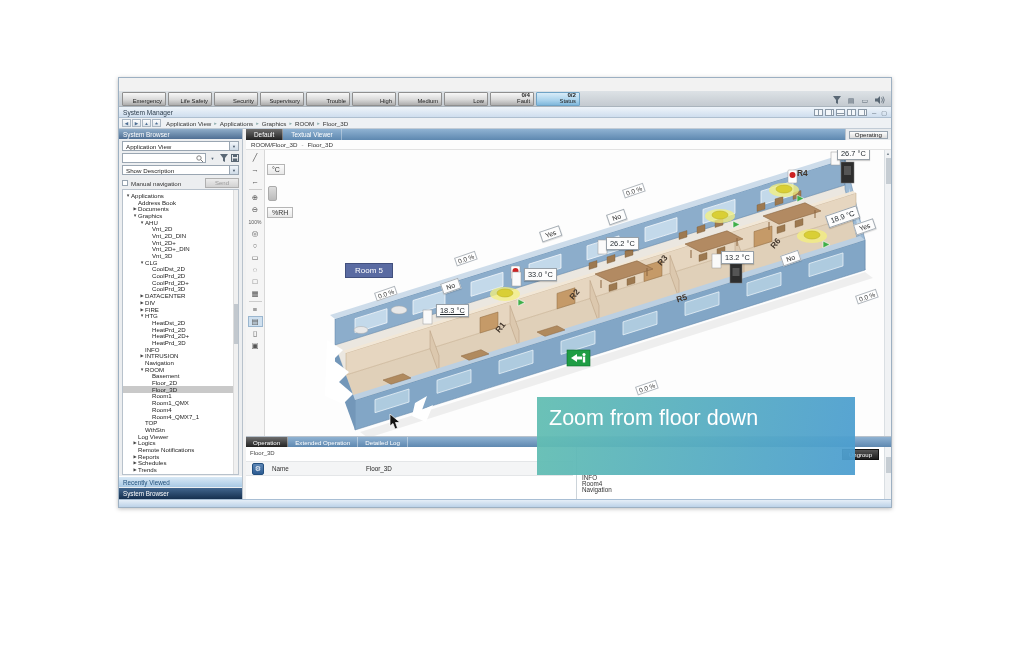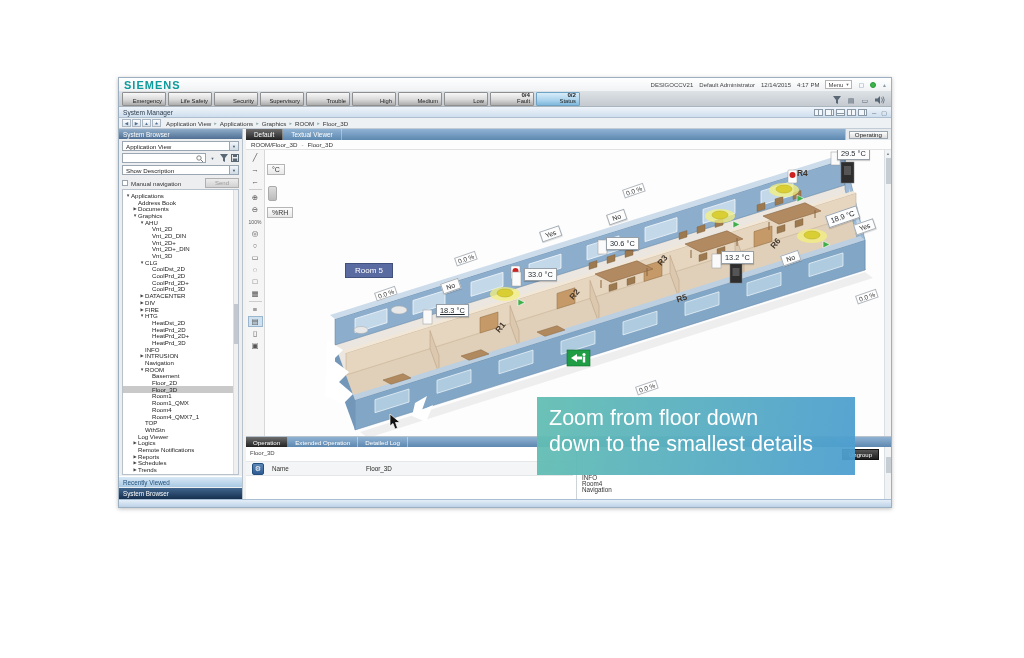--- a/index.html
+++ b/index.html
@@ -140,36 +140,20 @@
              background:linear-gradient(100deg,rgba(98,190,178,.94),rgba(77,158,208,.94));
              color:#fff; padding:8px 12px; font-size:21.5px; line-height:1.22; font-weight:normal; }
 
   #cursor { position:absolute; z-index:40; }
 </style>
 </head>
 <body>
 
 <div id="app">
 
-  <div id="hdr">
-    <div id="logo">SIEMENS</div>
-    <div id="hdr-right">
-      <span>DESIGOCCV21</span>
-      <span>Default Administrator</span>
-      <span>12/14/2015</span>
-      <span>4:17 PM</span>
-      <span id="menu-box">
-        <span>Menu</span>
-          <span class="car">▼</span>
-      </span>
-      <span class="hdr-ico" style="color:#5a7fa6">▢</span>
-      <span class="dot-ok"></span>
-      <span class="up-tri">▲</span>
-    </div>
-  </div>
 
   <div id="alarm-row">
       <div class="abtn">
         <div>Emergency</div>
       </div>
       <div class="abtn">
         <div>Life Safety</div>
       </div>
       <div class="abtn">
         <div>Security</div>
@@ -627,24 +611,24 @@
         <rect x="302" y="206" width="23" height="16" fill="#1f9d44" stroke="#0c6e2e" stroke-width="0.6"></rect>
         <polygon points="306,214 312,210 312,212.5 317,212.5 317,215.5 312,215.5 312,218" fill="#fff"></polygon>
         <circle cx="319" cy="210.5" r="1.6" fill="#fff"></circle>
             <rect x="317.8" y="212.5" width="2.4" height="6" fill="#fff"></rect>
       </svg>
       </div>
       <div id="fl-labels">
           <div class="fl fl-badge" style="left: 80px; top: 113px;">Room 5</div>
           <div class="fl fl-temp" style="left: 171px; top: 154px; text-decoration: underline;">18.3 °C</div>
           <div class="fl fl-temp" style="left: 259px; top: 118px;">33.0 °C</div>
-          <div class="fl fl-temp" style="left: 341px; top: 87px;">30.6 °C</div>
+          <div class="fl fl-temp" style="left: 341px; top: 87px;">26.2 °C</div>
           <div class="fl fl-temp" style="left: 456px; top: 101px;">13.2 °C</div>
           <div class="fl fl-temp" style="left: 560px; top: 66px; transform: rotate(-19deg);">18.9 °C</div>
-          <div class="fl fl-temp" style="left: 572px; top: -3px;">29.5 °C</div>
+          <div class="fl fl-temp" style="left: 572px; top: -3px;">26.7 °C</div>
           <div class="fl fl-pct" style="left: 109px; top: 143px; transform: rotate(-19deg);">0.0 %</div>
           <div class="fl fl-pct" style="left: 189px; top: 108px; transform: rotate(-19deg);">0.0 %</div>
           <div class="fl fl-pct" style="left: 357px; top: 40px; transform: rotate(-19deg);">0.0 %</div>
           <div class="fl fl-pct" style="left: 590px; top: 146px; transform: rotate(-19deg);">0.0 %</div>
           <div class="fl fl-pct" style="left: 370px; top: 237px; transform: rotate(-19deg);">0.0 %</div>
           <div class="fl fl-yes" style="left: 175px; top: 134px; transform: rotate(-19deg);">No</div>
           <div class="fl fl-yes" style="left: 341px; top: 65px; transform: rotate(-19deg);">No</div>
           <div class="fl fl-yes" style="left: 515px; top: 106px; transform: rotate(-19deg);">No</div>
           <div class="fl fl-yes" style="left: 274px; top: 82px; transform: rotate(-19deg);">Yes</div>
           <div class="fl fl-yes" style="left: 588px; top: 75px; transform: rotate(-19deg);">Yes</div>
@@ -699,14 +683,13 @@
           <div id="bthumb"></div>
         </div>
     </div>
   </div>
 
   <div id="statusbar"></div>
 </div>
 
 <div id="overlay">
   <div>Zoom from floor down</div>
-  <div>down to the smallest details</div>
 </div>
 
 </body></html>

